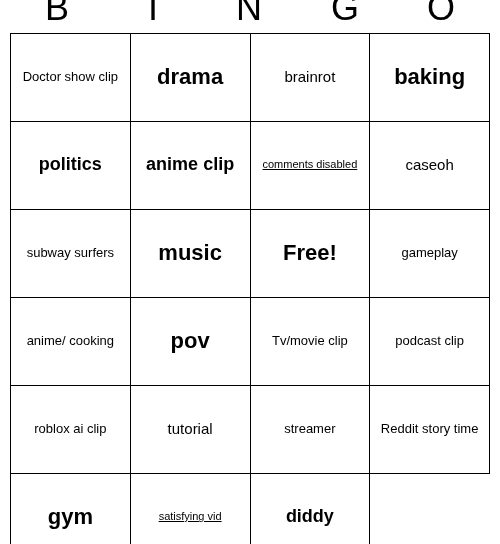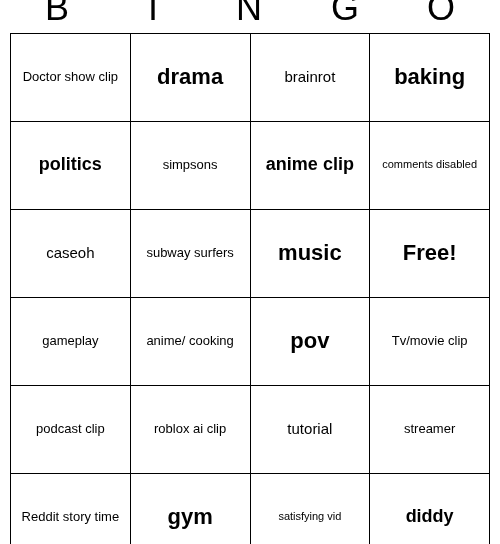--- a/index.html
+++ b/index.html
@@ -69,20 +69,21 @@
     .size-md {
       font-size: 15px;
     }
 
     .size-sm {
       font-size: 13px;
     }
 
     .size-xs {
       font-size: 11px;
+      text-decoration: underline;
     }
 
     .bold {
       font-weight: bold;
       text-align: center;
     }
   </style>
 </head>
 <body>
 
@@ -104,23 +105,20 @@
         <span class="cell-text size-xl bold">drama</span>
       </div>
       <div class="bingo-cell">
         <span class="cell-text size-md">brainrot</span>
       </div>
       <div class="bingo-cell">
         <span class="cell-text size-xl bold">baking</span>
       </div>
       <div class="bingo-cell">
         <span class="cell-text size-lg bold">politics</span>
-      </div>
-      <div class="bingo-cell">
-        <span class="cell-text size-sm">simpsons</span>
       </div>
       <div class="bingo-cell">
         <span class="cell-text size-lg bold">anime clip</span>
       </div>
       <div class="bingo-cell">
         <span class="cell-text size-xs">comments disabled</span>
       </div>
       <div class="bingo-cell">
         <span class="cell-text size-md">caseoh</span>
       </div>

